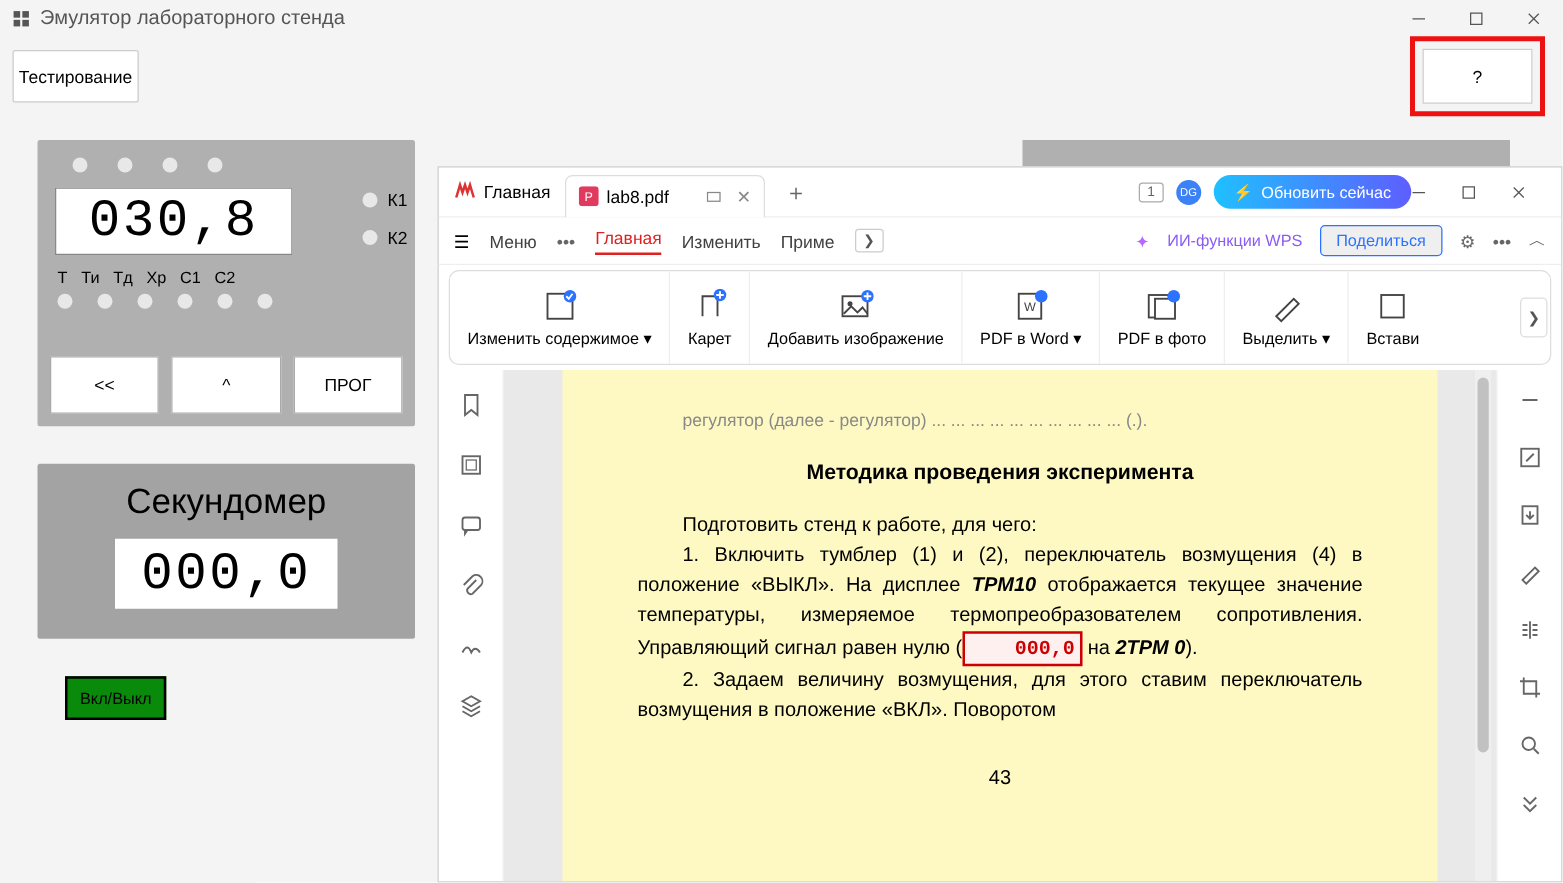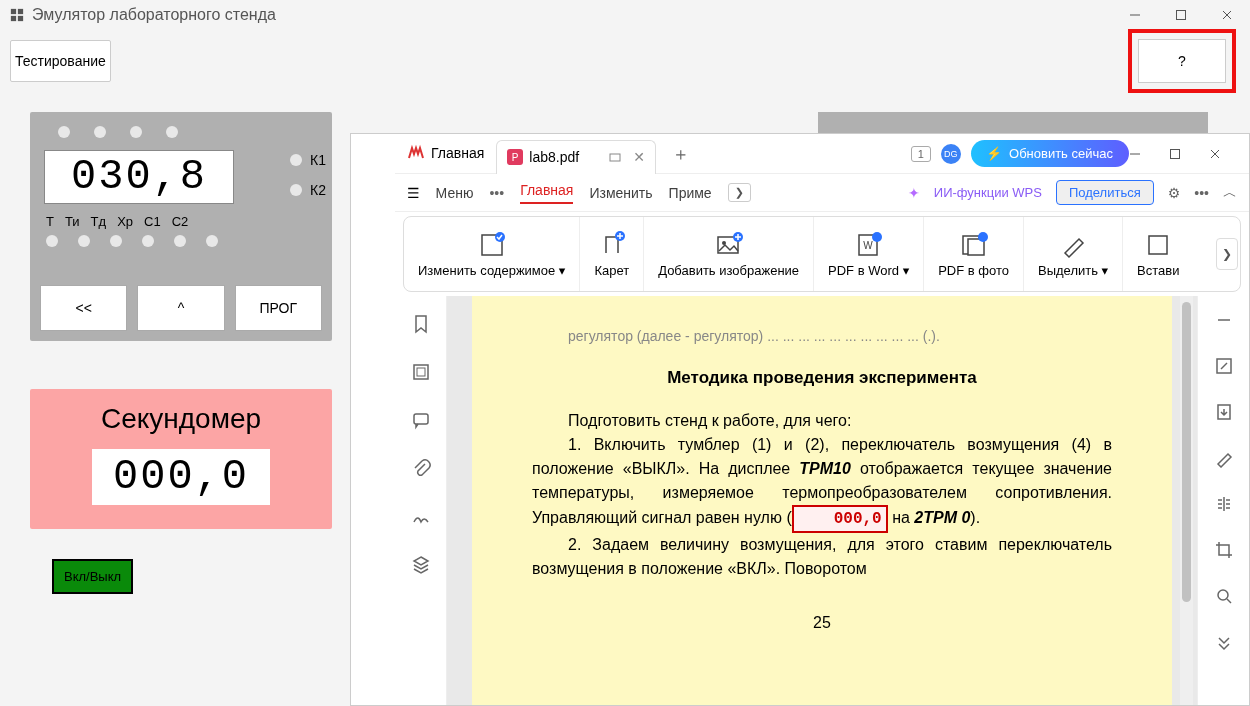--- a/index.html
+++ b/index.html
@@ -23,31 +23,31 @@
   .dots-row { display:flex; gap:24px; padding:4px 18px; }
   .dot { width:12px; height:12px; border-radius:50%; background:#e8e8e8; }
   .big-display { background:#fff; border:1px solid #888; margin:8px 4px; padding:2px 10px; font-size:42px; font-family:'Courier New',monospace; letter-spacing:2px; text-align:center; width:190px;}
   .k-col { position:absolute; right:6px; top:40px; display:flex; flex-direction:column; gap:14px; }
   .k-row { display:flex; align-items:center; gap:8px; font-size:14px;}
   .k-dot { width:12px; height:12px; border-radius:50%; background:#e8e8e8;}
   .labels-row { display:flex; gap:11px; font-size:13px; padding:2px 6px; }
   .btn-row { display:flex; gap:10px; margin-top:34px; }
   .sq-btn { background:#fff; border:1px solid #aaa; width:92px; height:46px; font-size:14px;}
 
-  .stopwatch-block { background:#fca5a5; margin-top:48px; padding:14px; border-radius:2px; }
+  .stopwatch-block { background:#a3a3a3; margin-top:30px; padding:14px; border-radius:2px; }
   .sw-title { font-size:28px; text-align:center; }
   .sw-display { background:#fff; margin:14px auto 10px; width:178px; padding:4px 10px; font-size:42px; font-family:'Courier New',monospace; letter-spacing:2px; text-align:center;}
 
   .green-btn { background:#0a8a0a; color:#000; border:2px solid #000; padding:8px 10px; font-size:13px; margin-top:30px; margin-left:22px; }
 
   
   .right-grey { position:absolute; left:818px; top:112px; width:390px; height:32px; background:#b0b0b0; }
 
   
-  .wps-window { position:absolute; left:350px; top:133px; width:900px; height:573px; background:#fff; border:1px solid #ccc; display:flex; flex-direction:column;padding-left:44px;}
+  .wps-window { position:absolute; left:350px; top:133px; width:900px; height:573px; background:#fff; border:1px solid #ccc; display:flex; flex-direction:column;}
 
   .wps-titlebar { height:40px; display:flex; align-items:center; border-bottom:1px solid #eee;}
   .wps-tab { display:flex; align-items:center; gap:6px; padding:0 12px; height:100%; font-size:14px;}
   .wps-tab.active { border-bottom:2px solid transparent; }
   .wps-tab.doc { background:#fff; border:1px solid #ddd; border-bottom:none; border-radius:6px 6px 0 0; height:34px; margin-top:6px; padding:0 10px;}
   .plus-btn { width:30px; text-align:center; font-size:18px; color:#666; margin-left:10px;}
   .wps-titlebar .spacer{flex:1;}
   .update-pill { background:linear-gradient(90deg,#1fc0ff,#5e5eff); color:#fff; border-radius:20px; padding:6px 16px; font-size:13px; display:flex; align-items:center; gap:6px;}
   .badge-num { border:1px solid #aaa; border-radius:3px; padding:1px 6px; font-size:11px; color:#666;}
   .avatar { width:20px; height:20px; border-radius:50%; background:#3b82f6; color:#fff; font-size:9px; display:flex; align-items:center; justify-content:center;}
@@ -355,21 +355,21 @@
 
     <div class="doc-area">
       <div class="doc-page">
         <p class="doc-indent" style="color:#888; font-size:14px;">регулятор (далее - регулятор) ... ... ... ... ... ... ... ... ... ... (.).</p>
         <p class="doc-title">Методика проведения эксперимента</p>
         <p class="doc-indent">Подготовить стенд к работе, для чего:</p>
         <p class="doc-indent">
           <span>1. Включить тумблер (1) и (2), переключатель возмущения (4) в положение «ВЫКЛ». На дисплее </span><b><i>ТРМ10</i></b><span> отображается текущее значение температуры, измеряемое термопреобразователем сопротивления. Управляющий сигнал равен нулю (</span><span class="doc-led">000,0</span><span> на </span><b><i>2ТРМ 0</i></b><span>).</span>
         </p>
         <p class="doc-indent">2. Задаем величину возмущения, для этого ставим переключатель возмущения в положение «ВКЛ». Поворотом</p>
-        <p class="doc-pagenum">25</p>
+        <p class="doc-pagenum">43</p>
       </div>
       <div class="doc-scroll">
         <div class="doc-thumb"></div>
       </div>
     </div>
 
     <div class="wps-rightnav">
       <span class="side-icon">
           <svg viewBox="0 0 20 20">
             <line x1="4" y1="10" x2="16" y2="10" stroke="#666" stroke-width="1.5"></line>

